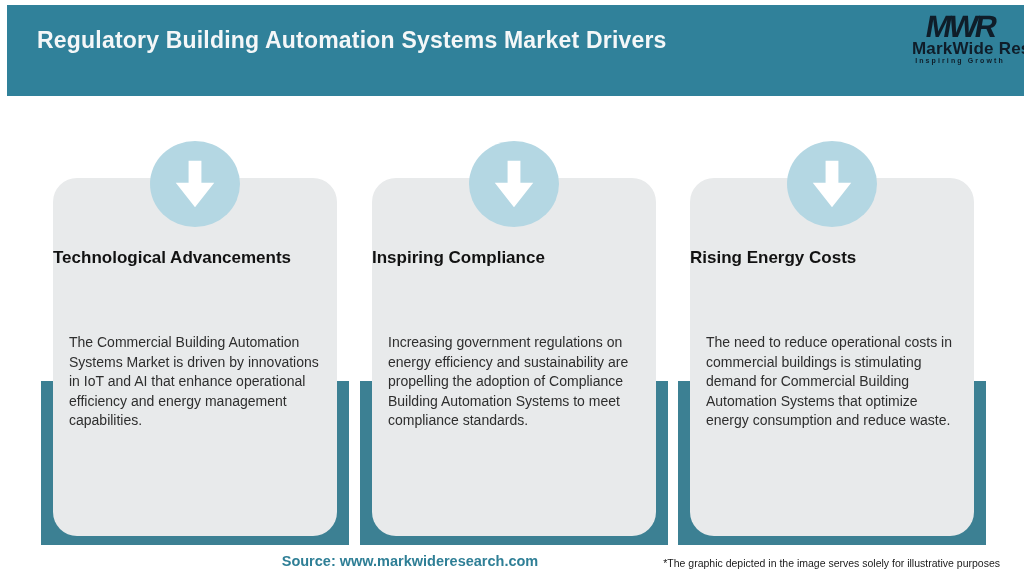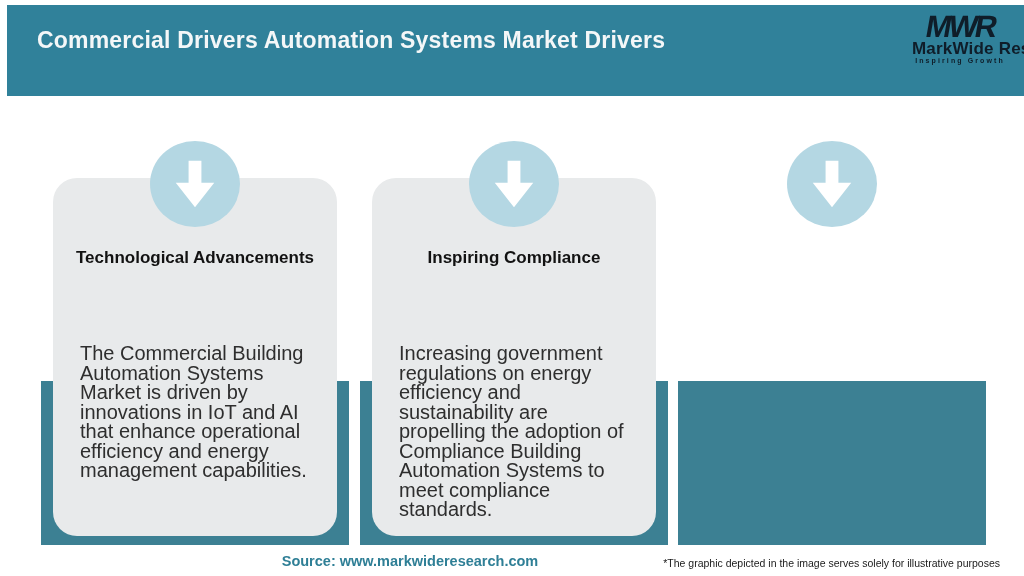--- a/index.html
+++ b/index.html
@@ -28,26 +28,26 @@
   
   .frame{
     position:absolute;top:381px;height:164px;width:308px;
     background:#3c8093;z-index:1;
   }
   .card{
     position:absolute;top:178px;height:358px;width:284px;border-radius:24px;
     background:#e8eaeb;z-index:2;
   }
   .card-title{
-    position:absolute;top:70px;left:0;right:0;margin:0;text-align:center;
+    position:absolute;top:70px;left:0;right:0;margin:0;text-align:left;
     font-size:17px;font-weight:bold;color:#121212;
   }
   .card-body{
-    position:absolute;top:152px;left:13px;right:12px;margin:14px;
-    font-size:20px;line-height:19.5px;color:#2e2e2e;text-align:left;
+    position:absolute;top:152px;left:13px;right:12px;margin:3px;
+    font-size:14px;line-height:19.5px;color:#2e2e2e;text-align:left;
   }
   .circle{
     position:absolute;top:141px;width:90px;height:86px;border-radius:50%;
     background:#b4d7e3;z-index:3;display:flex;align-items:center;justify-content:center;
   }
   .circle svg{display:block;}
   .f0{left:41px}.c0{left:53px}.a0{left:150px}
   .f1{left:360px}.c1{left:372px}.a1{left:469px}
   .f2{left:678px}.c2{left:690px}.a2{left:787px}
   
@@ -59,21 +59,21 @@
     position:absolute;right:24px;top:557px;
     font-size:10.5px;color:#1a1a1a;
   }
 </style>
 </head>
 <body>
 
 <div class="page">
 
   <div class="header">
-    <h1 class="page-title">Commercial Drivers Automation Systems Market Drivers</h1>
+    <h1 class="page-title">Regulatory Building Automation Systems Market Drivers</h1>
     <div class="logo">
       <div class="logo-monogram">MWR</div>
       <div class="logo-name">MarkWide Research</div>
       <div class="logo-tagline">Inspiring Growth</div>
     </div>
   </div>
 
   <div class="frame f0"></div>
   <div class="card c0">
     <h2 class="card-title">Technological Advancements</h2>
@@ -90,20 +90,24 @@
     <h2 class="card-title">Inspiring Compliance</h2>
     <p class="card-body">Increasing government regulations on energy efficiency and sustainability are propelling the adoption of Compliance Building Automation Systems to meet compliance standards.</p>
   </div>
   <div class="circle a1">
     <svg width="42" height="52" viewBox="0 0 36 44">
       <path d="M12.5 2 L23.5 2 L23.5 21 L34.5 21 L18 42 L1.5 21 L12.5 21 Z" fill="#ffffff"></path>
     </svg>
   </div>
 
   <div class="frame f2"></div>
+  <div class="card c2">
+    <h2 class="card-title">Rising Energy Costs</h2>
+    <p class="card-body">The need to reduce operational costs in commercial buildings is stimulating demand for Commercial Building Automation Systems that optimize energy consumption and reduce waste.</p>
+  </div>
   <div class="circle a2">
     <svg width="42" height="52" viewBox="0 0 36 44">
       <path d="M12.5 2 L23.5 2 L23.5 21 L34.5 21 L18 42 L1.5 21 L12.5 21 Z" fill="#ffffff"></path>
     </svg>
   </div>
 
   <div class="source">Source: www.markwideresearch.com</div>
   <div class="disclaimer">*The graphic depicted in the image serves solely for illustrative purposes</div>
 
 </div>

